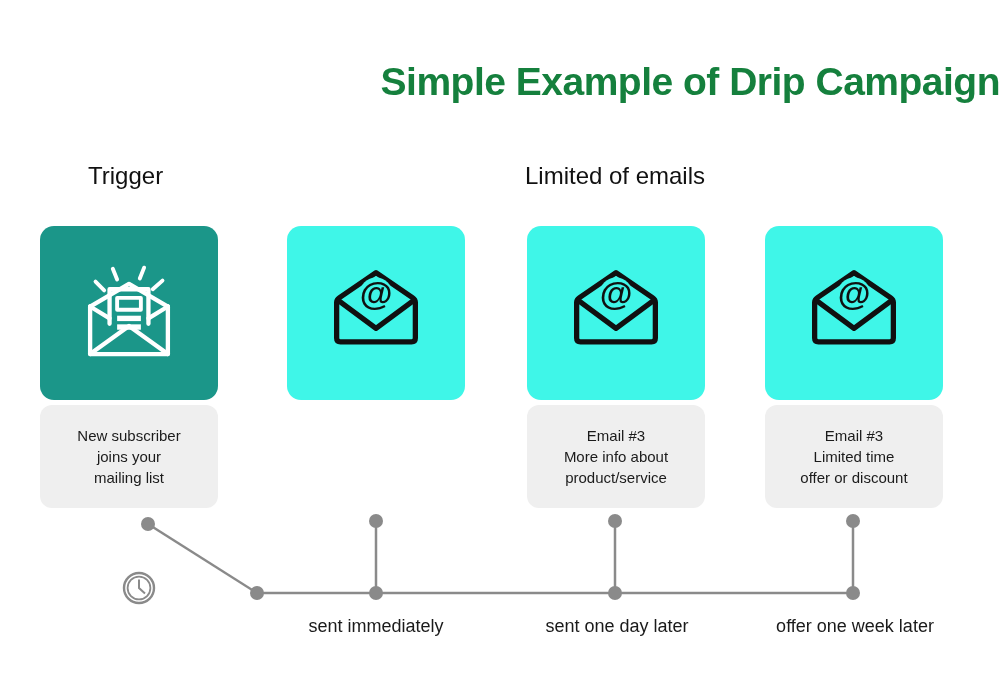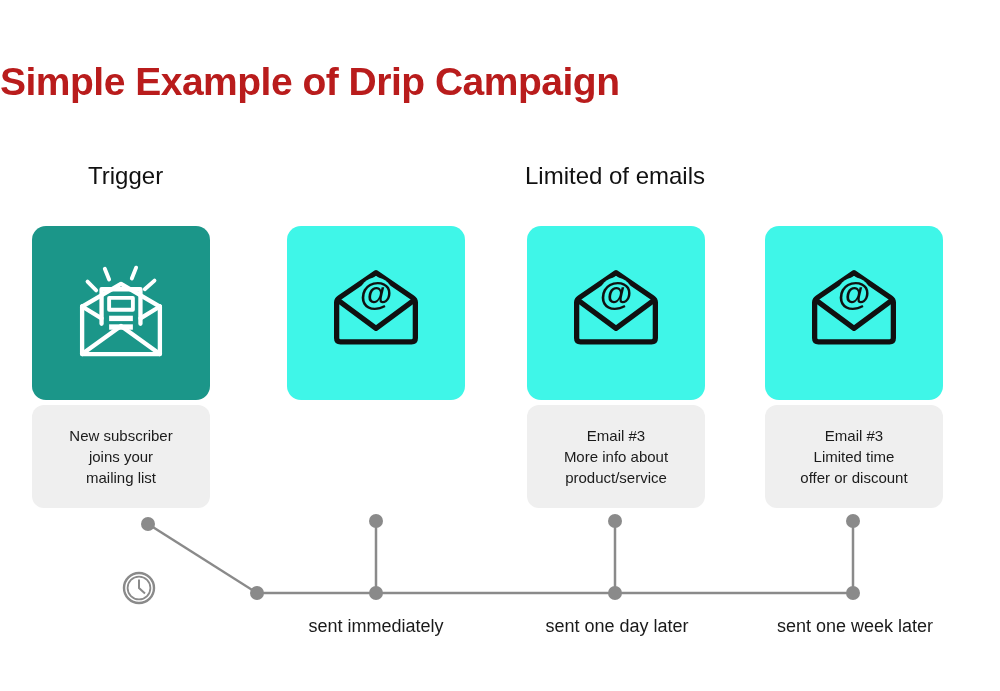--- a/index.html
+++ b/index.html
@@ -11,30 +11,30 @@
     --color-white:#ffffff;
   }
   *{margin:0;padding:0;box-sizing:border-box;}
   html,body{background:#fff;}
   body{font-family:"Liberation Sans","DejaVu Sans",sans-serif;color:var(--color-text_dark);}
   .stage{
     position:relative;width:1000px;height:691px;background:var(--color-white);
     overflow:hidden;margin:0 auto;
   }
   .page-title{
-    position:absolute;top:60px;left:0;width:1000px;text-align:left;
-    font-size:39px;font-weight:800;letter-spacing:-0.5px;color:#b91c1c;
+    position:absolute;top:60px;left:0;width:1000px;text-align:right;
+    font-size:39px;font-weight:800;letter-spacing:-0.5px;color:#15803d;
   }
   .section-heading{
     position:absolute;top:162px;font-size:24px;font-weight:500;color:#111;
   }
   .heading-trigger{left:88px;text-align:center;}
   .heading-sequence{left:615px;transform:translateX(-50%);}
   .card{position:absolute;top:226px;width:178px;}
-  .card-1{left:32px;}
+  .card-1{left:40px;}
   .card-2{left:287px;}
   .card-3{left:527px;}
   .card-4{left:765px;}
   .icon-box{
     width:178px;height:174px;border-radius:14px;
     display:flex;align-items:center;justify-content:center;
   }
   .icon-box.teal{background:var(--color-teal);}
   .icon-box.cyan{background:var(--color-cyan);}
   .label-box{
@@ -164,15 +164,15 @@
     </g>
     <g>
       <circle class="clock-stroke" cx="139" cy="83" r="15" style="stroke-width:2.4"></circle>
       <circle class="clock-stroke" cx="139" cy="83" r="11.4" style="stroke-width:1.8"></circle>
       <path class="clock-stroke" d="M139,74.5 L139,83 L145,88.5" style="stroke-width:2"></path>
     </g>
   </svg>
 
   <div class="timeline-label tl-label-1">sent immediately</div>
   <div class="timeline-label tl-label-2">sent one day later</div>
-  <div class="timeline-label tl-label-3">sent one week later</div>
+  <div class="timeline-label tl-label-3">offer one week later</div>
 
 </div>
 
 </body></html>

